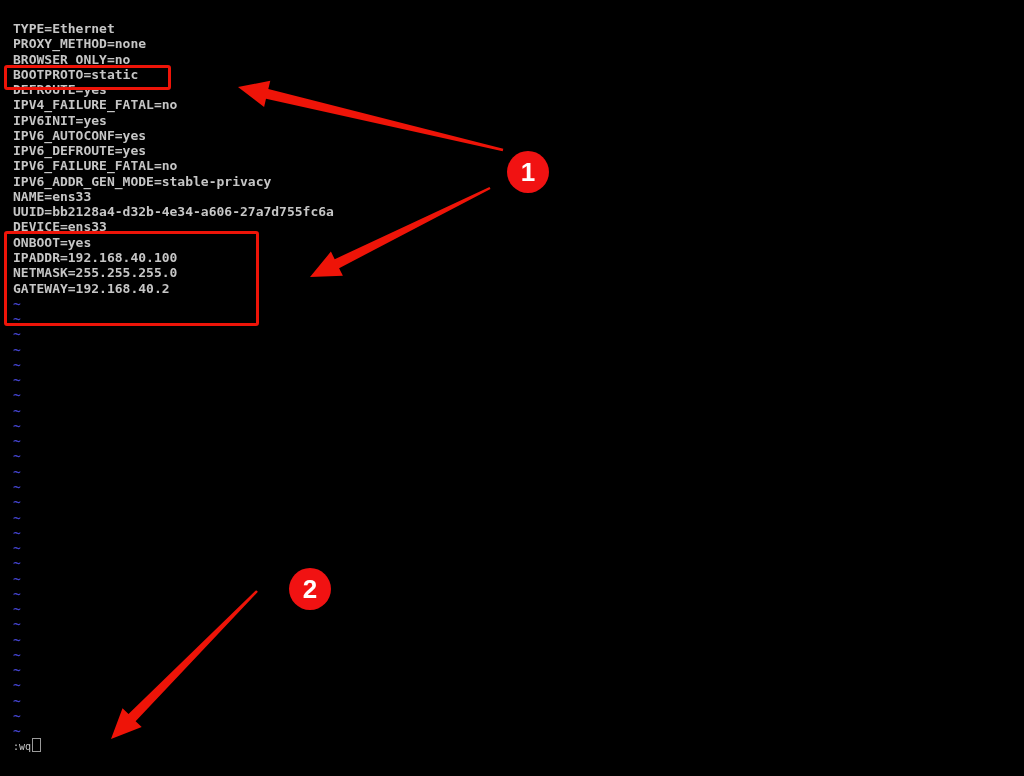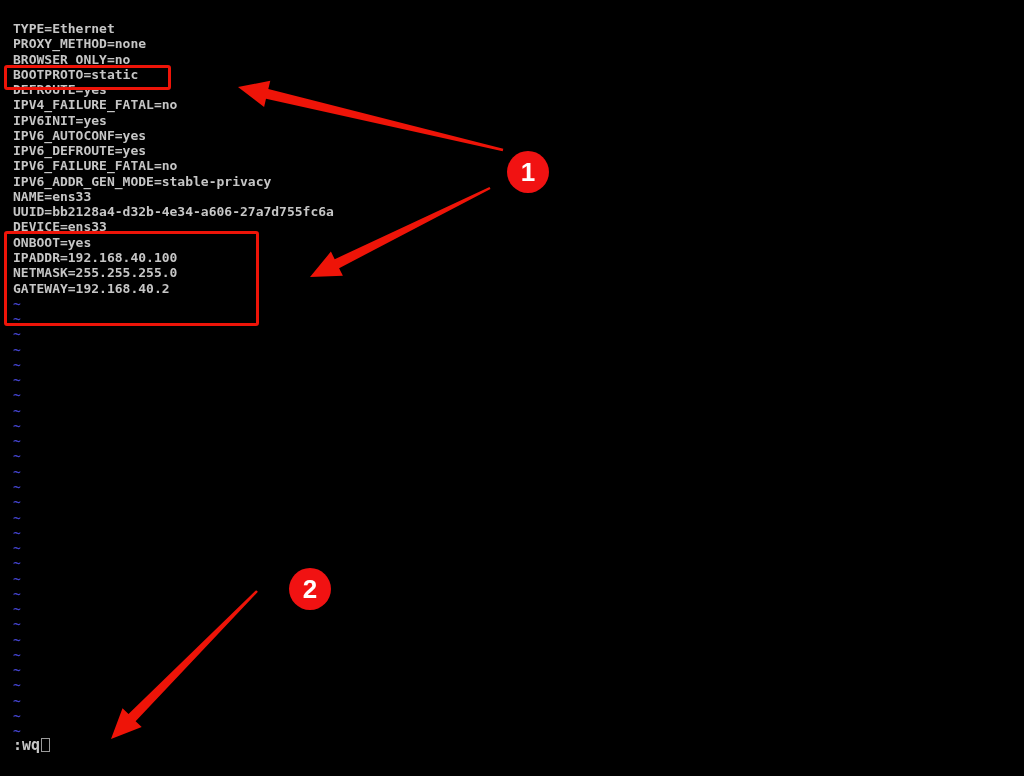--- a/index.html
+++ b/index.html
@@ -27,22 +27,22 @@
     font-size: 13px;
     font-weight: bold;
     line-height: 15.26px;
     letter-spacing: 0;
     white-space: pre;
   }
   .cmdline {
     position: absolute;
     left: 13px;
     top: 738px;
-    font-size: 15px;
-    font-weight: bold;
+    font-size: 10px;
+    font-weight: normal;
     line-height: 15px;
     white-space: pre;
   }
   .cmd-cursor {
     display: inline-block;
     width: 7px;
     height: 12px;
     border: 1px solid #9a9a9a;
     vertical-align: -2px;
     margin-left: 1px;

